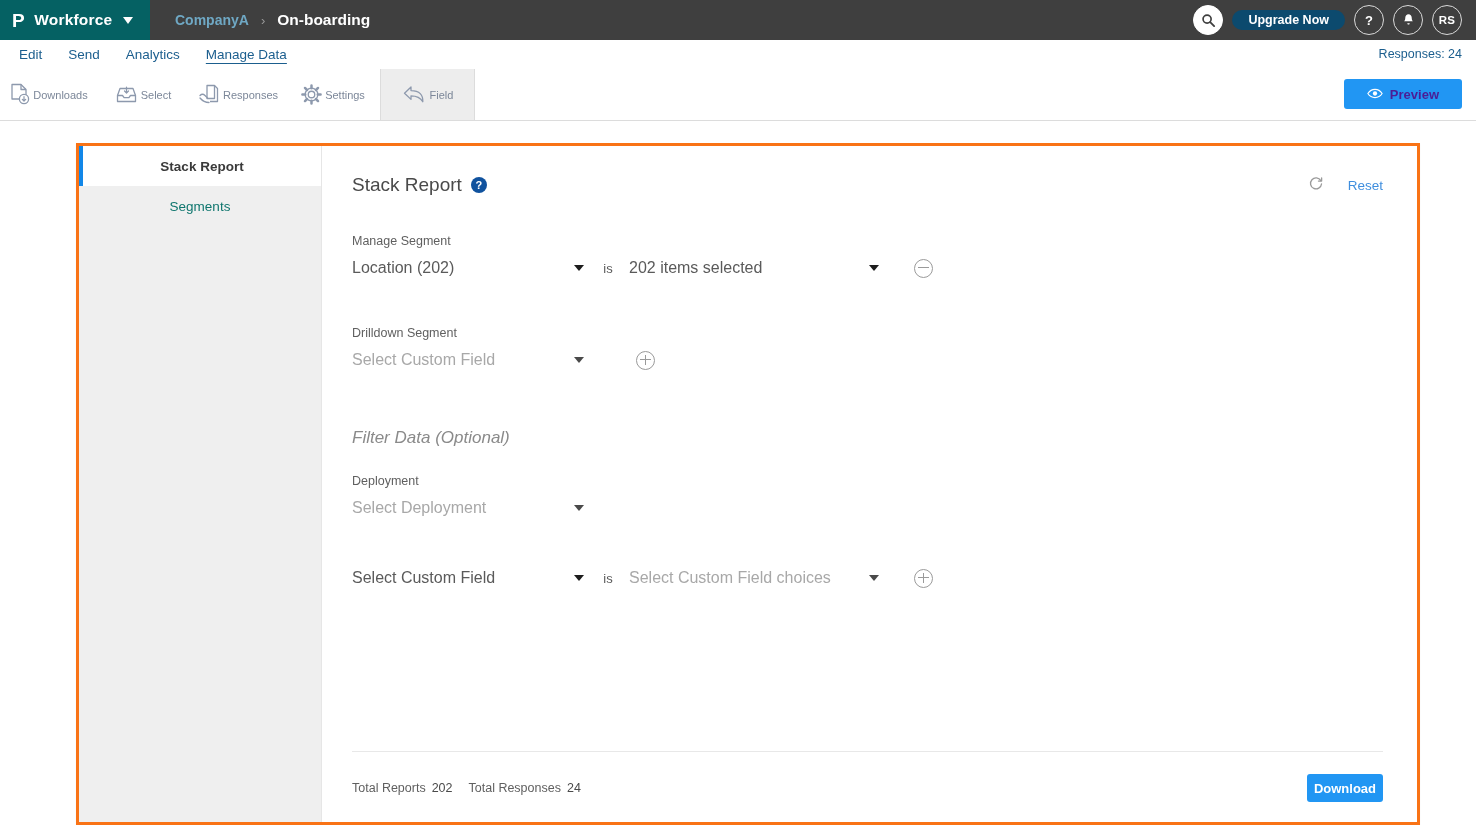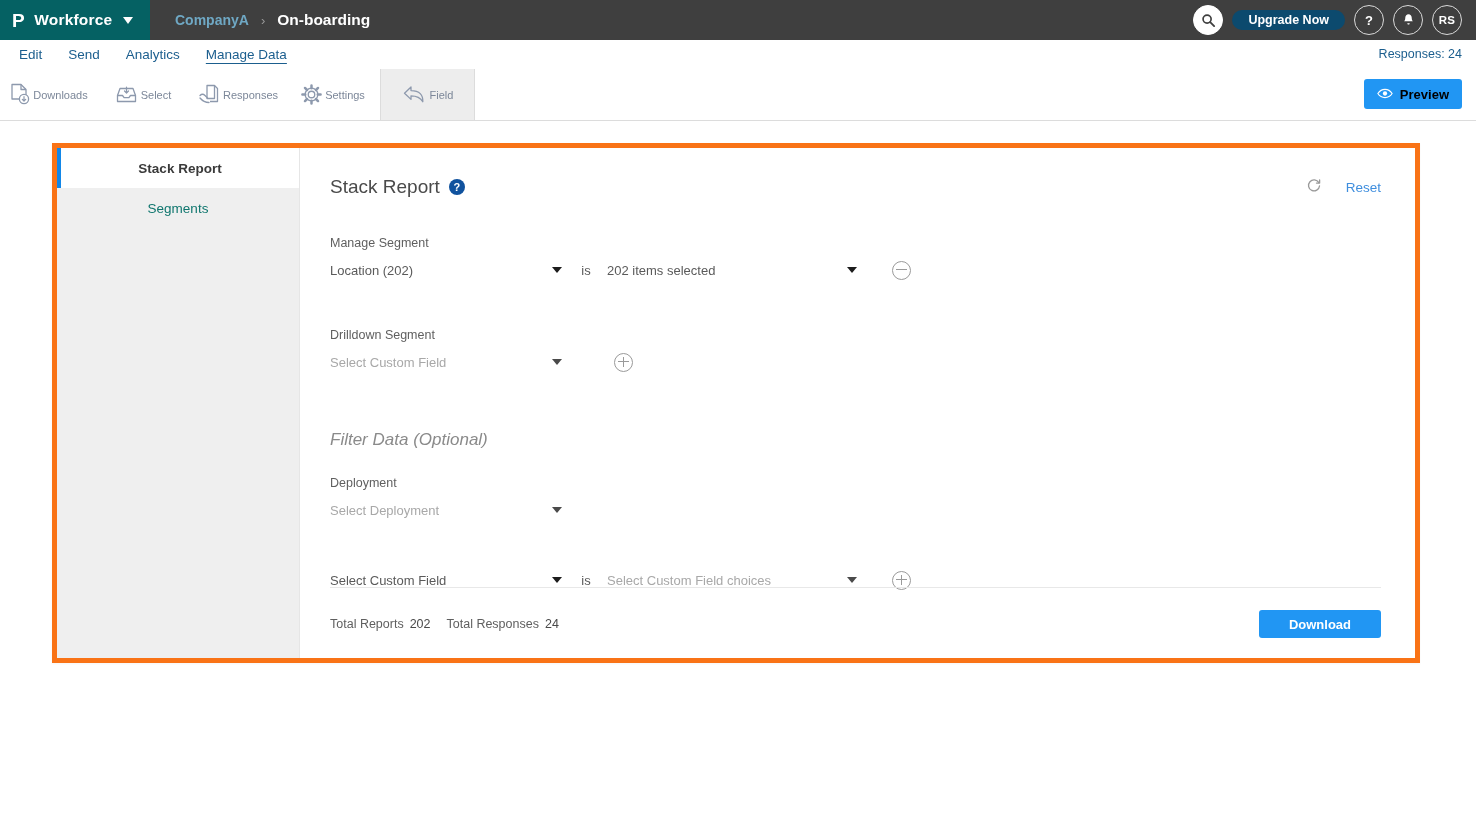--- a/index.html
+++ b/index.html
@@ -59,29 +59,29 @@
     border-bottom: 1px solid #dcdcdc; position: relative;
   }
   .tool {
     width: 95px; display: flex; align-items: center;
     justify-content: center; gap: 2px; color: #7c8799; font-size: 11px;
   }
   .tool.active { background: #ededed; border-left: 1px solid #dcdcdc; border-right: 1px solid #dcdcdc; }
   .tool svg { display: block; }
   .preview-btn {
     position: absolute; right: 14px; top: 10px; height: 30px; background: #2196f3;
-    color: #000000; border-radius: 3px; display: flex; align-items: center; gap: 7px;
-    padding: 0 13px; font-size: 13px; font-weight: bold;
+    color: #4c1d95; border-radius: 3px; display: flex; align-items: center; gap: 7px;
+    padding: 0 23px; font-size: 13px; font-weight: bold;
   }
 
   
   .page { padding: 22px 56px 0 52px; height: calc(825px - 121px); }
   .card {
-    display: flex; background: #ffffff; border: 5px solid #f97316;
-    height: 520px; box-shadow: 0 1px 2px rgba(0,0,0,.04);
+    display: flex; background: #ffffff; border: 3px solid #f97316;
+    height: 682px; box-shadow: 0 1px 2px rgba(0,0,0,.04); margin-left: 24px;
   }
   .side {
     width: 243px; background: #efefef; flex: 0 0 243px; border-right: 1px solid #e6e6e6;
   }
   .side-item {
     height: 40px; display: flex; align-items: center; justify-content: center;
     font-size: 13.5px; color: #0f766e;
   }
   .side-item.active {
     background: #ffffff; color: #3a3a3a; font-weight: bold;
@@ -94,21 +94,21 @@
   .help-badge {
     width: 16px; height: 16px; border-radius: 50%; background: #10529e; color: #ffffff;
     font-size: 11px; font-weight: bold; display: flex; align-items: center; justify-content: center;
   }
   .reset { display: flex; align-items: center; gap: 24px; font-size: 13.5px; color: #3f8ede; }
 
   .field-label { font-size: 12.5px; color: #5f5f5f; margin-bottom: 7px; }
   .row { display: flex; align-items: center; }
   .select {
     position: relative; height: 26px; display: flex; align-items: center;
-    font-size: 13px; color: #5a5a5a;
+    font-size: 16px; color: #5a5a5a;
   }
   .select .caret {
     position: absolute; width: 0; height: 0;
     border-left: 5px solid transparent; border-right: 5px solid transparent;
     border-top: 6px solid #1c1c1c;
   }
   .select.placeholder { color: #a8a8a8; }
   .select.placeholder .caret { border-top-color: #4a4a4a; }
   .w-primary { width: 235px; }
   .w-primary .caret { left: 222px; }
@@ -125,21 +125,21 @@
   .icon-btn.plus::after {
     content: ""; position: absolute; top: 3px; left: 7.7px; width: 1.3px; height: 10.5px; background: #9a9a9a;
   }
 
   .section-title { font-size: 17px; color: #8a8a8a; font-style: italic; }
   .divider { height: 1px; background: #e8e8e8; }
   .totals { font-size: 12.5px; color: #5f5f5f; display: flex; gap: 6px; align-items: baseline; }
   .totals .num { color: #4a4a4a; }
   .download-btn {
     background: #2196f3; color: #ffffff; border-radius: 3px; height: 28px;
-    display: flex; align-items: center; padding: 0 30px; font-size: 13px; font-weight: bold;
+    display: flex; align-items: center; padding: 0 7px; font-size: 13px; font-weight: bold;
   }
   .footer-row { display: flex; align-items: center; justify-content: space-between; }
 </style>
 </head>
 <body>
 
 <div class="topbar">
   <div class="brand">
     <span class="brand-logo">P</span>
     <span class="brand-name">Workforce</span>

